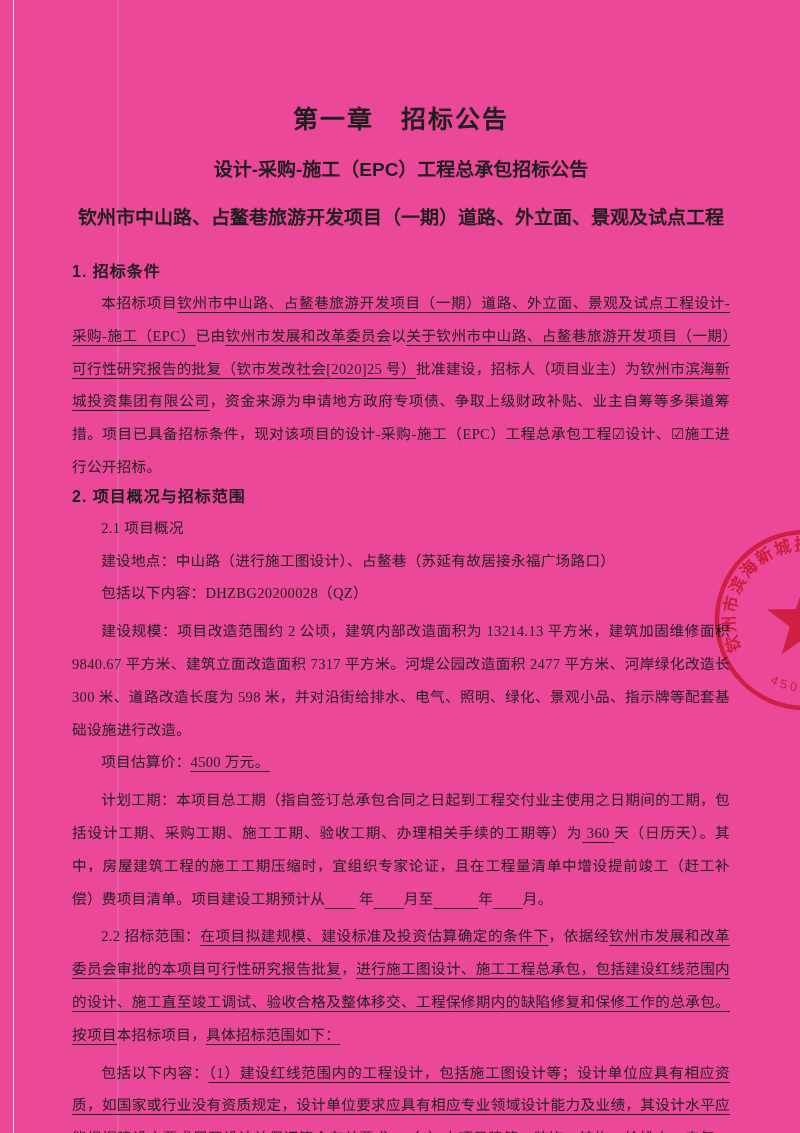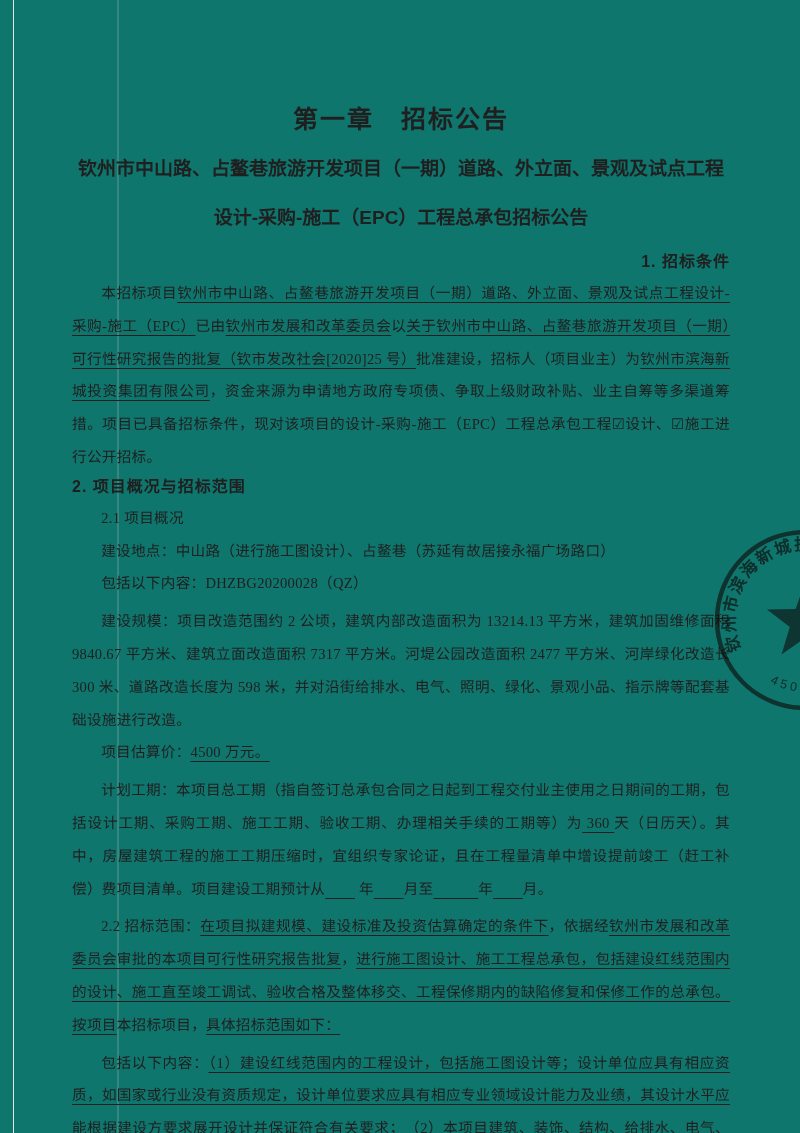--- a/index.html
+++ b/index.html
@@ -5,21 +5,21 @@
   html,body{margin:0;padding:0;}
   body{
     width:800px;height:1133px;
     background:#f4f4f2;
     font-family:"Liberation Serif","DejaVu Serif",serif;
     overflow:hidden;
   }
   .page{
     position:relative;
     width:800px;height:1133px;
-    background:#0f766e;
+    background:#ec4899;
     overflow:hidden;
     color:#1f1f1f;
   }
   .scan-edge{
     position:absolute;left:13px;top:0;bottom:0;width:1px;
     background:#e2e5e5;
   }
   .scan-crease{
     position:absolute;left:117px;top:0;bottom:0;width:2px;
     background:rgba(190,198,198,0.22);
@@ -42,21 +42,21 @@
     text-align:center;
   }
   .doc-title.first{margin-top:21px;}
   .doc-title.second{margin-top:22px;}
   h2.sec{
     margin:0;
     font-family:"Liberation Sans","DejaVu Sans",sans-serif;
     font-size:16px;line-height:22px;font-weight:bold;
     letter-spacing:1px;
   }
-  h2.sec1{margin-top:20px;text-align:right;}
+  h2.sec1{margin-top:30px;}
   h2.sec2{margin-top:2px;}
   .para{
     margin:0;
     font-size:14.6px;line-height:32.8px;
     text-align:justify;
     text-indent:2em;
     letter-spacing:0.3px;
   }
   .para.after-h2{margin-top:4px;}
   .para.mt{margin-top:5px;}
@@ -81,22 +81,22 @@
 </style>
 </head>
 <body>
 
 <div class="page">
   <div class="scan-edge"></div>
   <div class="scan-crease"></div>
 
   <div class="content">
     <h1 class="chapter">第一章　招标公告</h1>
+    <div class="doc-title second">设计-采购-施工（EPC）工程总承包招标公告</div>
     <div class="doc-title first">钦州市中山路、占鳌巷旅游开发项目（一期）道路、外立面、景观及试点工程</div>
-    <div class="doc-title second">设计-采购-施工（EPC）工程总承包招标公告</div>
 
     <h2 class="sec sec1">1. 招标条件</h2>
     <p class="para after-h2"><span>本招标项目</span><span class="u">钦州市中山路、占鳌巷旅游开发项目（一期）道路、外立面、景观及试点工程设计-采购-施工（EPC）</span><span>已由</span><span class="u">钦州市发展和改革委员会</span><span>以</span><span class="u">关于钦州市中山路、占鳌巷旅游开发项目（一期）可行性研究报告的批复（钦市发改社会[2020]25 号）</span><span>批准建设，招标人（项目业主）为</span><span class="u">钦州市滨海新城投资集团有限公司</span><span>，资金来源为申请地方政府专项债、争取上级财政补贴、业主自筹等多渠道筹措。项目已具备招标条件，现对该项目的设计-采购-施工（EPC）工程总承包工程☑设计、☑施工进行公开招标。</span></p>
 
     <h2 class="sec sec2">2. 项目概况与招标范围</h2>
     <p class="para after-h2">2.1 项目概况</p>
     <p class="para"><span class="b">建设地点：</span><span>中山路（进行施工图设计）、占鳌巷（苏延有故居接永福广场路口）</span></p>
     <p class="para"><span>包括以下内容：DHZBG20200028（QZ）</span></p>
     <p class="para mt"><span class="b">建设规模：</span><span>项目改造范围约 2 公顷，建筑内部改造面积为 13214.13 平方米，建筑加固维修面积 9840.67 平方米、建筑立面改造面积 7317 平方米。河堤公园改造面积 2477 平方米、河岸绿化改造长 300 米、道路改造长度为 598 米，并对沿街给排水、电气、照明、绿化、景观小品、指示牌等配套基础设施进行改造。</span></p>
     <p class="para"><span class="b">项目估算价：</span><span class="u">4500 万元。</span></p>

